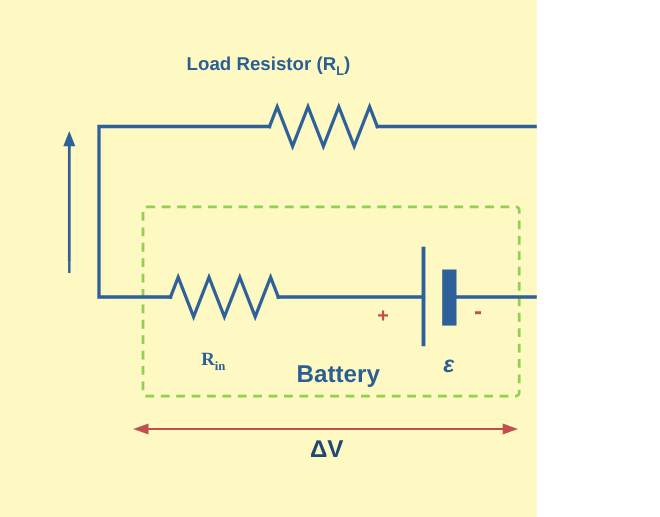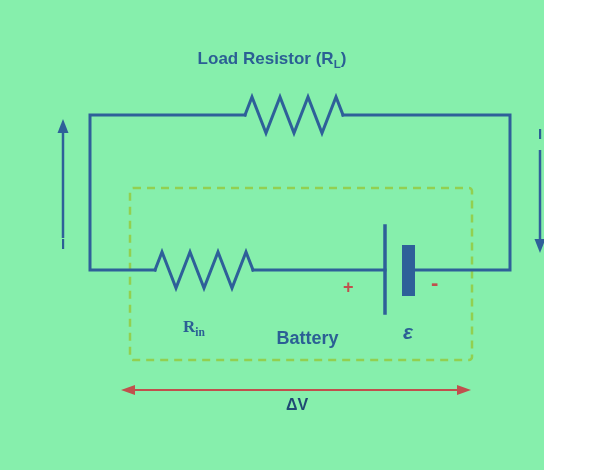--- a/index.html
+++ b/index.html
@@ -1,43 +1,43 @@
 <!DOCTYPE html>
 <html><head>
 <meta charset="utf-8">
 <style>
   * { margin: 0; padding: 0; box-sizing: border-box; }
   html, body { background: #ffffff; }
   body { font-family: "Liberation Sans", sans-serif; }
   .canvas {
     position: relative;
-    width: 544px;
+    width: 488px;
     height: 470px;
-    background: #86efac;
+    background: #fef9c3;
     overflow: hidden;
   }
   .canvas svg { position: absolute; left: 0; top: 0; }
   .label {
     position: absolute;
     font-weight: bold;
     color: #2B5F94;
     white-space: nowrap;
     line-height: 1;
   }
   .label sub { font-size: 0.68em; font-weight: bold; }
   .title-label { font-size: 17px; text-align: center; left: 0; right: 0; top: 50px; }
   .current-label { font-size: 15px; width: 20px; text-align: center; }
   .current-left { left: 53px; top: 236px; }
   .current-right { left: 530px; top: 126px; }
   .rin-label { font-size: 17px; left: 183px; top: 318px; font-family: Liberation Serif, serif; }
-  .battery-label { font-size: 18px; left: 250px; width: 115px; text-align: center; top: 329px; }
+  .battery-label { font-size: 22px; left: 250px; width: 115px; text-align: center; top: 329px; }
   .emf-label { font-size: 21px; left: 396px; width: 24px; text-align: center; top: 321px; font-style: italic; }
   .plus-label { font-size: 18px; color: #C0504D; left: 343px; top: 278px; }
   .minus-label { font-size: 22px; color: #C0504D; left: 431px; top: 272px; }
-  .deltav-label { font-size: 16px; color: #1F4973; left: 258px; width: 78px; text-align: center; top: 397px; }
+  .deltav-label { font-size: 22px; color: #1F4973; left: 258px; width: 78px; text-align: center; top: 397px; }
 </style>
 </head>
 <body>
 
 <div class="canvas">
 
   <svg width="600" height="470" viewBox="0 0 600 470">
 
     <rect x="130" y="188" width="342" height="172" rx="3" fill="none" stroke-width="2.5" stroke-dasharray="8 6" stroke="#92D050"></rect>
 

